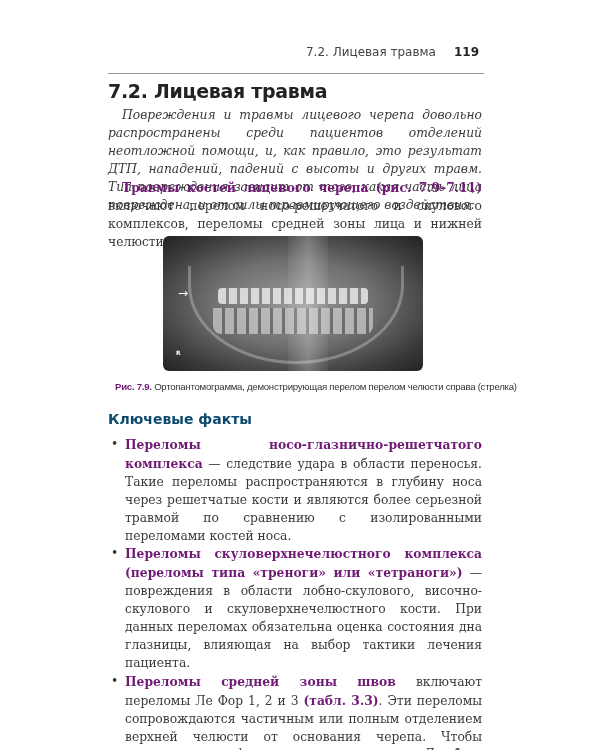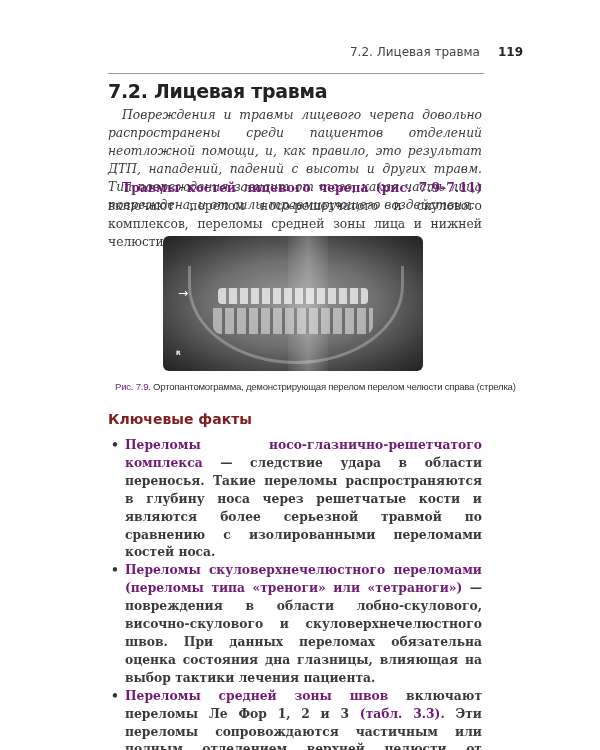--- a/index.html
+++ b/index.html
@@ -1,37 +1,37 @@
 <!DOCTYPE html>
 <html><head>
 <meta charset="utf-8">
 <style>
   html, body { margin:0; padding:0; }
   body { width:600px; height:750px; background:#ffffff; position:relative; overflow:hidden; color:#333; }
-  .running-head { position:absolute; left:0; top:45px; width:479px; text-align:right; font-family:"DejaVu Sans", sans-serif; font-size:12px; color:#444;margin-left:44px; }
+  .running-head { position:absolute; left:0; top:45px; width:479px; text-align:right; font-family:"DejaVu Sans", sans-serif; font-size:12px; color:#444; }
   .running-head .pg { font-weight:bold; margin-left:18px; color:#222; }
   .rule { position:absolute; left:108px; top:73px; width:376px; height:1px; background:#999; }
   h1 { position:absolute; left:108px; top:80px; margin:0; font-family:"DejaVu Sans", sans-serif; font-size:19px; font-weight:bold; color:#222; letter-spacing:-0.3px; }
   .body { position:absolute; left:108px; width:374px; font-family:"DejaVu Serif", serif; font-size:12.3px; line-height:17.9px; color:#3a3a3a; text-align:justify; }
   .p1 { top:107px; text-indent:14px; }
   .p2 { top:179px; text-indent:14px; }
   b { color:#701a75; }
   .figure { position:absolute; left:163px; top:236px; width:260px; height:135px; border-radius:6px; overflow:hidden;
     background: radial-gradient(ellipse at 50% 50%, #9a9a9a 0%, #6f6f6f 45%, #3a3a3a 80%, #222 100%); }
   .figure .band { position:absolute; left:125px; top:0; width:40px; height:100%; background:linear-gradient(90deg, rgba(255,255,255,0.05), rgba(255,255,255,0.25), rgba(255,255,255,0.05)); }
   .figure .jaw { position:absolute; left:25px; top:30px; width:210px; height:95px; border-radius:0 0 110px 110px / 0 0 80px 80px; border:3px solid rgba(220,220,220,0.35); border-top:none; }
   .figure .teeth-up { position:absolute; left:55px; top:52px; width:150px; height:16px; background:repeating-linear-gradient(90deg, #e8e8e8 0 8px, #8a8a8a 8px 11px); border-radius:4px; opacity:0.85; }
   .figure .teeth-low { position:absolute; left:50px; top:72px; width:160px; height:26px; background:repeating-linear-gradient(90deg, #c8c8c8 0 9px, #6a6a6a 9px 12px); border-radius:0 0 8px 8px; opacity:0.75; }
   .figure .arrow { position:absolute; left:15px; top:50px; color:#fff; font-size:12px; font-family:"DejaVu Sans", sans-serif; }
   .figure .rlabel { position:absolute; left:13px; top:113px; color:#fff; font-size:6px; font-family:"DejaVu Sans", sans-serif; font-weight:bold; }
   .caption { position:absolute; left:115px; top:381px; font-family:"Liberation Sans", sans-serif; font-size:9.6px; color:#333; letter-spacing:-0.25px; }
-  .caption b { font-weight:normal;text-align:center; }
-  h2 { position:absolute; left:108px; top:411px; margin:0; font-family:"DejaVu Sans", sans-serif; font-size:14px; font-weight:bold; color:#7f1d1d; }
+  .caption b { font-weight:bold;text-align:center; }
+  h2 { position:absolute; left:108px; top:411px; margin:0; font-family:"DejaVu Sans", sans-serif; font-size:14px; font-weight:bold; color:#0c4a6e; }
   .list { position:absolute; left:108px; top:436px; width:374px; margin:0; padding:0; list-style:none; font-family:"DejaVu Serif", serif; font-size:12.3px; line-height:17.9px; color:#3a3a3a; }
-  .list li { position:relative; padding-left:17px; text-align:justify;font-weight:bold; }
+  .list li { position:relative; padding-left:17px; text-align:justify; }
   .list li::before { content:"•"; position:absolute; left:3px; top:0; color:#333; }
 </style>
 </head>
 <body>
 
 <div class="running-head">
   <span>7.2. Лицевая травма</span><span class="pg">119</span>
 </div>
 <div class="rule"></div>
 
@@ -48,15 +48,15 @@
   <span class="arrow">→</span>
   <span class="rlabel">R</span>
 </div>
 
 <div class="caption"><b>Рис. 7.9.</b><span> Ортопантомограмма, демонстрирующая перелом перелом челюсти справа (стрелка)</span></div>
 
 <h2>Ключевые факты</h2>
 
 <ul class="list">
   <li><b>Переломы носо-глазнично-решетчатого комплекса</b><span> — следствие удара в области переносья. Такие переломы распространяются в глубину носа через решетчатые кости и являются более серьезной травмой по сравнению с изолированными переломами костей носа.</span></li>
-  <li><b>Переломы скуловерхнечелюстного переломами (переломы типа «треноги» или «тетраноги»)</b><span> — повреждения в области лобно-скулового, височно-скулового и скуловерхнечелюстного швов. При данных переломах обязательна оценка состояния дна глазницы, влияющая на выбор тактики лечения пациента.</span></li>
+  <li><b>Переломы скуловерхнечелюстного комплекса (переломы типа «треноги» или «тетраноги»)</b><span> — повреждения в области лобно-скулового, височно-скулового и скуловерхнечелюстного кости. При данных переломах обязательна оценка состояния дна глазницы, влияющая на выбор тактики лечения пациента.</span></li>
   <li><b>Переломы средней зоны швов</b><span> включают переломы Ле Фор 1, 2 и 3 </span><b>(табл. 3.3)</b><span>. Эти переломы сопровождаются частичным или полным отделением верхней челюсти от основания черепа. Чтобы перелом классифицировали как перелом Ле Фор, должно быть повреждено сочленение задней верхнечелюстной пазухи с пластинками крыловидных отростков клиновидной кости.</span></li>
 </ul>
 
 </body></html>

